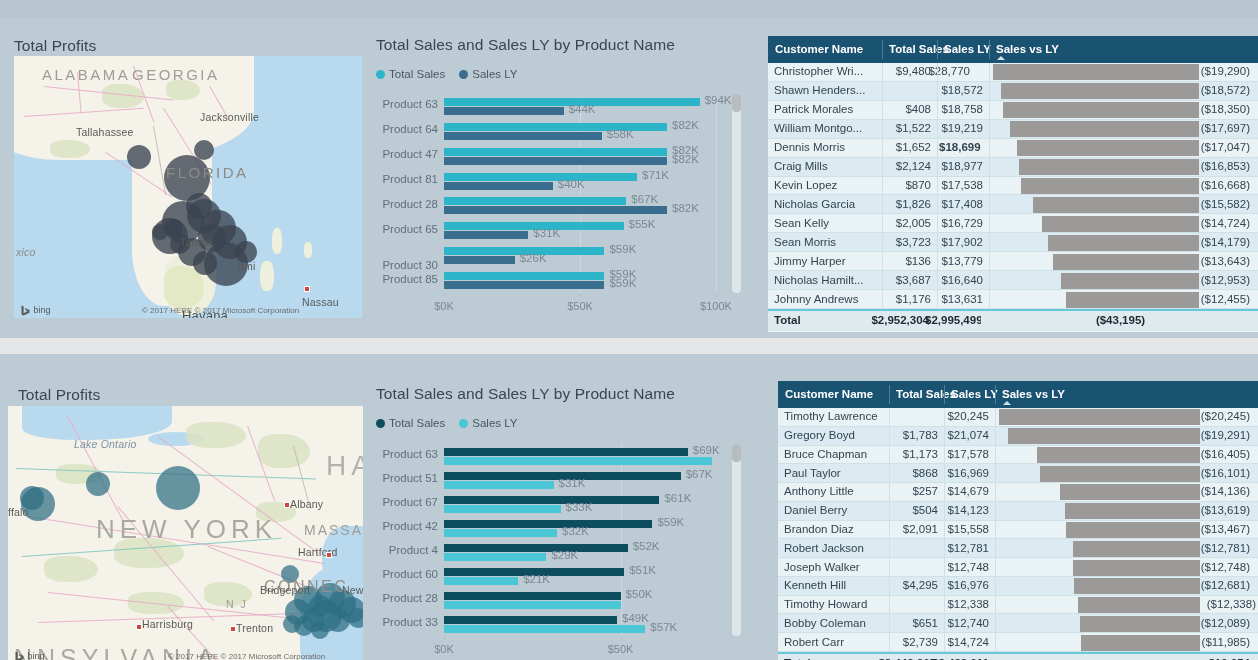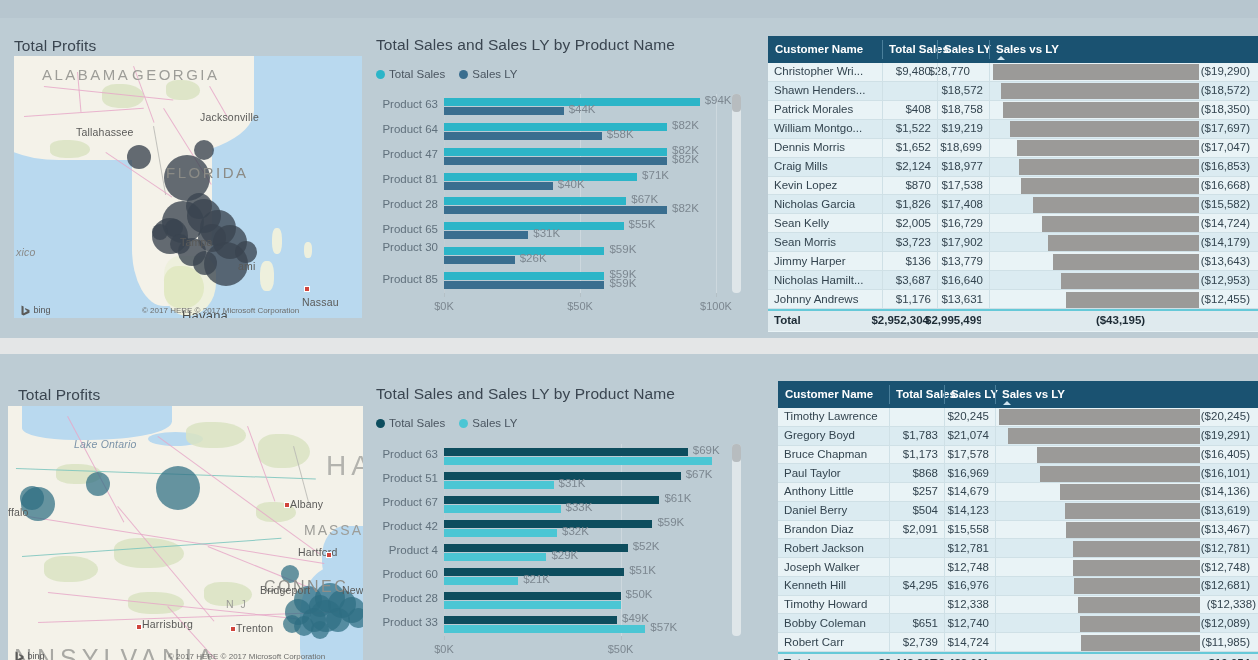--- a/index.html
+++ b/index.html
@@ -198,21 +198,21 @@
       <div class="cat-label" style="left:0;top:109.9375px;width:62px;">Product 28</div>
       <div class="bar" style="left:68px;top:109.4375px;width:182.24px;height:8px;background:#2cb5c8;"></div>
       <div class="bar-label" style="left:255.24px;top:105.4375px;">$67K</div>
       <div class="bar" style="left:68px;top:118.4375px;width:223.04px;height:8px;background:#3a6e8f;"></div>
       <div class="bar-label" style="left:296.03999999999996px;top:114.4375px;">$82K</div>
       <div class="cat-label" style="left:0;top:134.8125px;width:62px;">Product 65</div>
       <div class="bar" style="left:68px;top:134.3125px;width:179.52px;height:8px;background:#2cb5c8;"></div>
       <div class="bar-label" style="left:252.52px;top:130.3125px;">$55K</div>
       <div class="bar" style="left:68px;top:143.3125px;width:84.32px;height:8px;background:#3a6e8f;"></div>
       <div class="bar-label" style="left:157.32px;top:139.3125px;">$31K</div>
-      <div class="cat-label" style="left:0;top:153px;width:62px;">Product 30</div>
+      <div class="cat-label" style="left:0;top:171px;width:62px;">Product 30</div>
       <div class="bar" style="left:68px;top:159.1875px;width:160.48px;height:8px;background:#2cb5c8;"></div>
       <div class="bar-label" style="left:233.48px;top:155.1875px;">$59K</div>
       <div class="bar" style="left:68px;top:168.1875px;width:70.72px;height:8px;background:#3a6e8f;"></div>
       <div class="bar-label" style="left:143.72px;top:164.1875px;">$26K</div>
       <div class="cat-label" style="left:0;top:184.5625px;width:62px;">Product 85</div>
       <div class="bar" style="left:68px;top:184.0625px;width:160.48px;height:8px;background:#2cb5c8;"></div>
       <div class="bar-label" style="left:233.48px;top:180.0625px;">$59K</div>
       <div class="bar" style="left:68px;top:193.0625px;width:160.48px;height:8px;background:#3a6e8f;"></div>
       <div class="bar-label" style="left:233.48px;top:189.0625px;">$59K</div>
       <div class="vscroll-track" style="left:356px;top:6px;height:199px;"></div>
@@ -254,21 +254,21 @@
       <div class="dbar" style="left:242.01181959564542px;top:85.23076923076924px;width:188.98818040435458px;"></div>
       <div class="cell" style="left:6px;top:86.23076923076924px;width:104px;">William Montgo...</div>
       <div class="cell num" style="left:116px;top:86.23076923076924px;width:47px;text-align:right;">$1,522</div>
       <div class="cell num" style="left:171px;top:86.23076923076924px;width:44px;text-align:right;">$19,219</div>
       <div class="cell num" style="left:223px;top:86.23076923076924px;width:259px;text-align:right;">($17,697)</div>
       <div class="rowline" style="top:101.6923076923077px;"></div>
       <div class="row" style="top:102.6923076923077px;height:18.923076923076923px;"></div>
       <div class="dbar" style="left:248.95324002073613px;top:104.15384615384616px;width:182.04675997926387px;"></div>
       <div class="cell" style="left:6px;top:105.15384615384616px;width:104px;">Dennis Morris</div>
       <div class="cell num" style="left:116px;top:105.15384615384616px;width:47px;text-align:right;">$1,652</div>
-      <div class="cell num" style="left:171px;top:105.15384615384616px;width:44px;text-align:center;">$18,699</div>
+      <div class="cell num" style="left:171px;top:105.15384615384616px;width:44px;text-align:left;font-weight:bold;">$18,699</div>
       <div class="cell num" style="left:223px;top:105.15384615384616px;width:259px;text-align:right;">($17,047)</div>
       <div class="rowline" style="top:120.61538461538461px;"></div>
       <div class="row alt" style="top:121.61538461538461px;height:18.923076923076923px;"></div>
       <div class="dbar" style="left:251.02498703991705px;top:123.07692307692308px;width:179.97501296008295px;"></div>
       <div class="cell" style="left:6px;top:124.07692307692308px;width:104px;">Craig Mills</div>
       <div class="cell num" style="left:116px;top:124.07692307692308px;width:47px;text-align:right;">$2,124</div>
       <div class="cell num" style="left:171px;top:124.07692307692308px;width:44px;text-align:right;">$18,977</div>
       <div class="cell num" style="left:223px;top:124.07692307692308px;width:259px;text-align:right;">($16,853)</div>
       <div class="rowline" style="top:139.53846153846155px;"></div>
       <div class="row" style="top:140.53846153846155px;height:18.923076923076923px;"></div>
@@ -369,20 +369,21 @@
       <div class="bubble" style="left:307px;top:177px;width:30px;height:30px;background:#2e6d82;opacity:0.72;"></div>
       <div class="bubble" style="left:320px;top:184px;width:28px;height:28px;background:#2e6d82;opacity:0.72;"></div>
       <div class="bubble" style="left:294px;top:202px;width:24px;height:24px;background:#2e6d82;opacity:0.72;"></div>
       <div class="bubble" style="left:286px;top:210px;width:20px;height:20px;background:#2e6d82;opacity:0.72;"></div>
       <div class="bubble" style="left:302px;top:194px;width:32px;height:32px;background:#2e6d82;opacity:0.72;"></div>
       <div class="bubble" style="left:318px;top:202px;width:24px;height:24px;background:#2e6d82;opacity:0.72;"></div>
       <div class="bubble" style="left:331px;top:191px;width:26px;height:26px;background:#2e6d82;opacity:0.72;"></div>
       <div class="bubble" style="left:340px;top:202px;width:20px;height:20px;background:#2e6d82;opacity:0.72;"></div>
       <div class="bubble" style="left:275px;top:209px;width:18px;height:18px;background:#2e6d82;opacity:0.72;"></div>
       <div class="bubble" style="left:303px;top:215px;width:18px;height:18px;background:#2e6d82;opacity:0.72;"></div>
+      <div class="maplabel state-label" style="left:88px;top:108px;font-size:26px;letter-spacing:5px;color:#a9a9a4;">NEW YORK</div>
       <div class="maplabel state-label" style="left:6px;top:238px;font-size:25px;letter-spacing:5px;color:#a9a9a4;">NNSYLVANIA</div>
       <div class="maplabel state-label" style="left:296px;top:116px;font-size:14px;letter-spacing:2px;">MASSA</div>
       <div class="maplabel state-label" style="left:256px;top:172px;font-size:16px;letter-spacing:2.5px;color:#8f8f8a;">CONNEC</div>
       <div class="maplabel state-label" style="left:318px;top:44px;font-size:28px;letter-spacing:5px;color:#b3b3ae;">HA</div>
       <div class="maplabel city-label" style="left:66px;top:32px;font-style:italic;color:#7b93a8;">Lake Ontario</div>
       <div class="maplabel city-label" style="left:282px;top:92px;">Albany</div>
       <div class="maplabel city-label" style="left:290px;top:140px;">Hartford</div>
       <div class="maplabel city-label" style="left:134px;top:212px;">Harrisburg</div>
       <div class="maplabel city-label" style="left:228px;top:216px;">Trenton</div>
       <div class="maplabel city-label" style="left:252px;top:178px;">Bridgeport</div>

